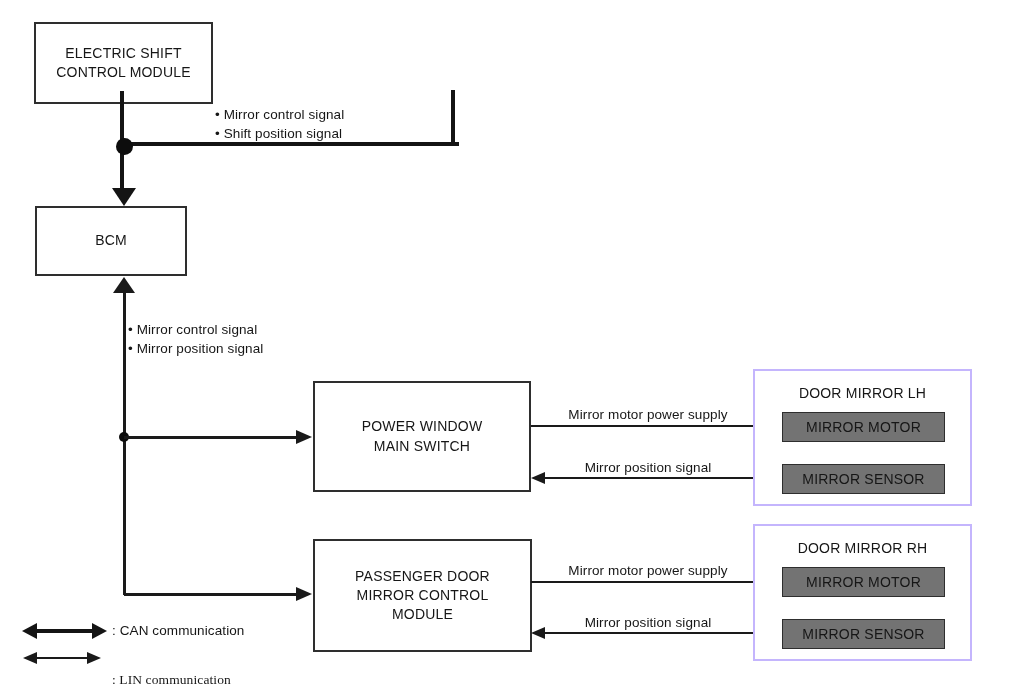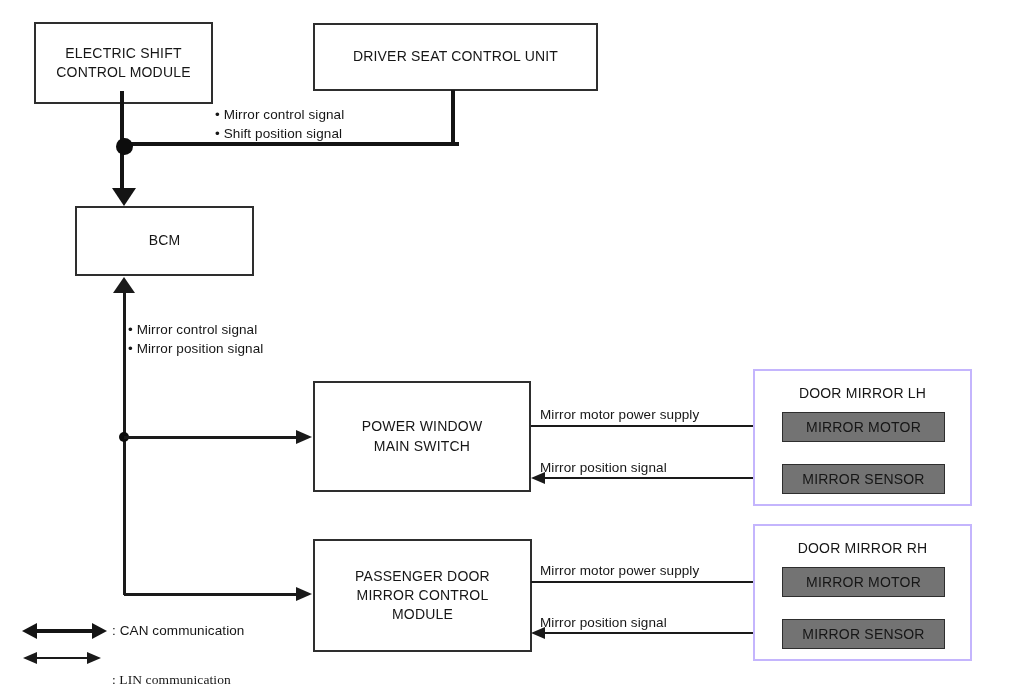--- a/index.html
+++ b/index.html
@@ -22,21 +22,21 @@
   }
   .innerbox {
     position:absolute; background:#737373; border:1.5px solid #2e2e2e;
     display:flex; align-items:center; justify-content:center;
     font-size:14px; color:#161616; letter-spacing:.2px;
   }
   .lbl {
     position:absolute; font-size:13.5px; color:#161616; white-space:pre-line;
     line-height:19px; letter-spacing:.1px;
   }
-  .lbl.center { text-align:left; }
+  .lbl.center { text-align:center; }
   
   .can-h {
     position:absolute; height:4px; border-top:2px solid #141414; border-bottom:2px solid #141414;
     background:repeating-linear-gradient(90deg,#141414 0 8px,#ffffff 8px 13px);
   }
   .can-v {
     position:absolute; width:4px; border-left:2px solid #141414; border-right:2px solid #141414;
     background:repeating-linear-gradient(180deg,#141414 0 8px,#ffffff 8px 13px);
   }
   
@@ -65,33 +65,32 @@
   .leg-lin-line { width:50px; height:2px; background:#1a1a1a; }
 </style>
 </head>
 <body>
 
 <div id="canvas">
 
   <div class="box" style="left:34px; top:22px; width:179px; height:82px;">ELECTRIC SHIFT
 CONTROL MODULE</div>
 
-  <div class="box" style="left:313px; top:23px; width:285px; height:68px;">DRIVER SEAT CONTROL UNIT</div>
 
   <div class="can-v" style="left:120px; top:91px; height:55px;"></div>
   <div class="can-v" style="left:451px; top:90px; height:56px;"></div>
   <div class="can-h" style="left:120px; top:142px; width:339px;"></div>
   <div class="can-v" style="left:120px; top:150px; height:38px;"></div>
   <div class="arr arr-d" style="left:112px; top:188px;"></div>
   <div class="dot" style="left:116px; top:138px; width:17px; height:17px;"></div>
 
   <div class="lbl" style="left:215px; top:105px;">• Mirror control signal
 • Shift position signal</div>
 
-  <div class="box" style="left:35px; top:206px; width:179px; height:70px;margin-left:40px;">BCM</div>
+  <div class="box" style="left:35px; top:206px; width:152px; height:70px;">BCM</div>
 
   <div class="arr arr-u" style="left:113px; top:277px;"></div>
   <div class="lin-v" style="left:123px; top:291px; height:304px;"></div>
   <div class="dot" style="left:119px; top:432px; width:10px; height:10px;"></div>
 
   <div class="lbl" style="left:128px; top:320px;">• Mirror control signal
 • Mirror position signal</div>
 
   <div class="lin-h" style="left:124px; top:436px; width:173px;"></div>
   <div class="arr arr-r" style="left:296px; top:430px;"></div>

